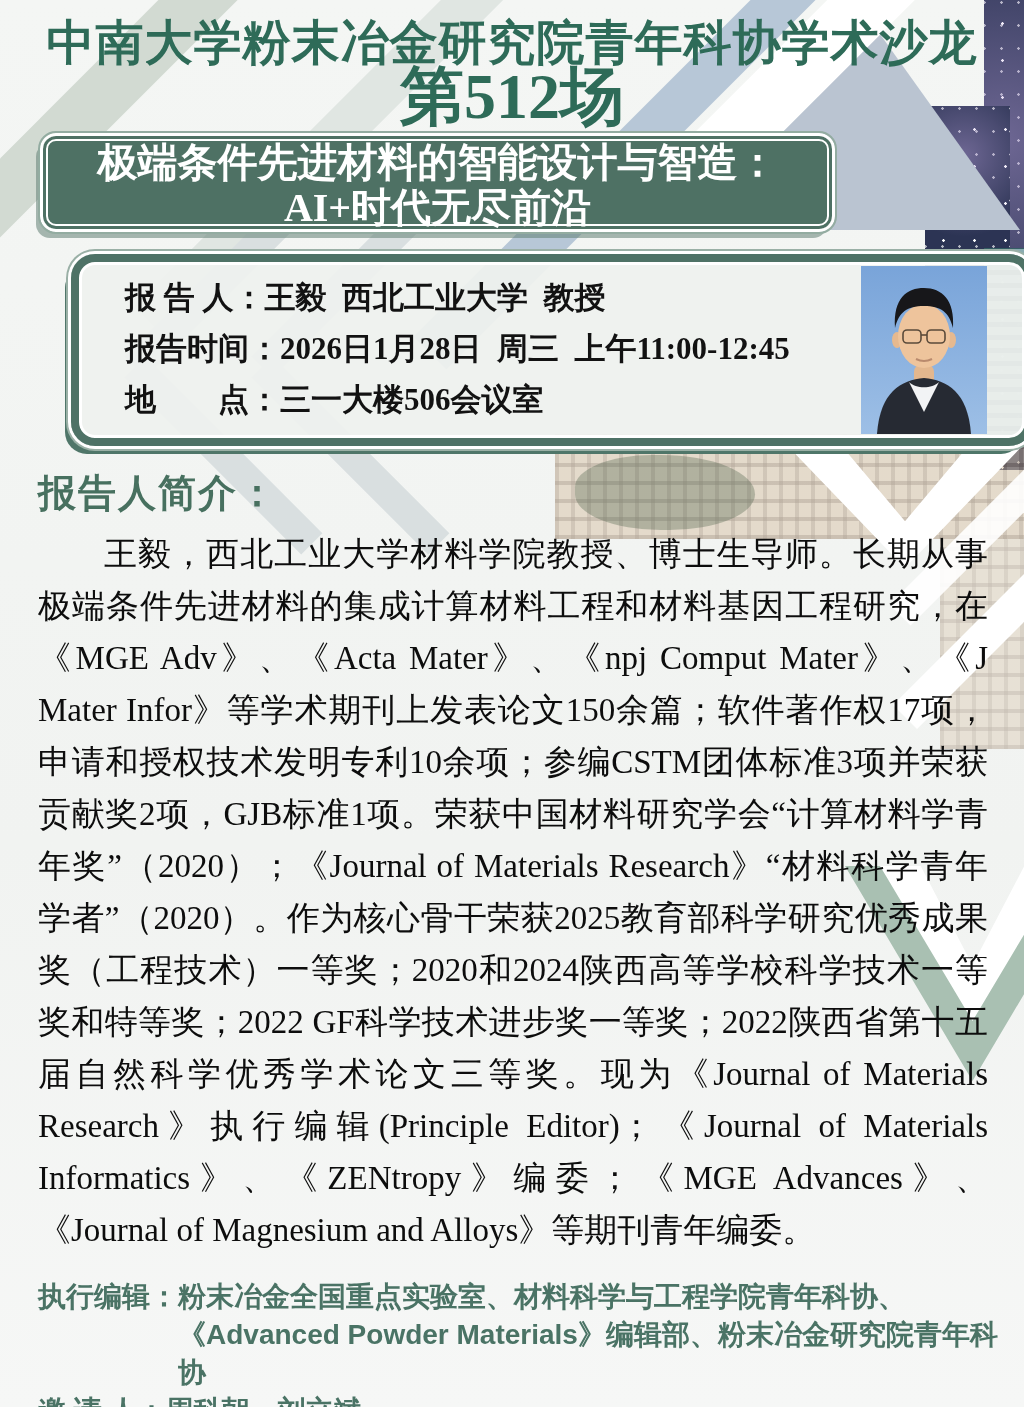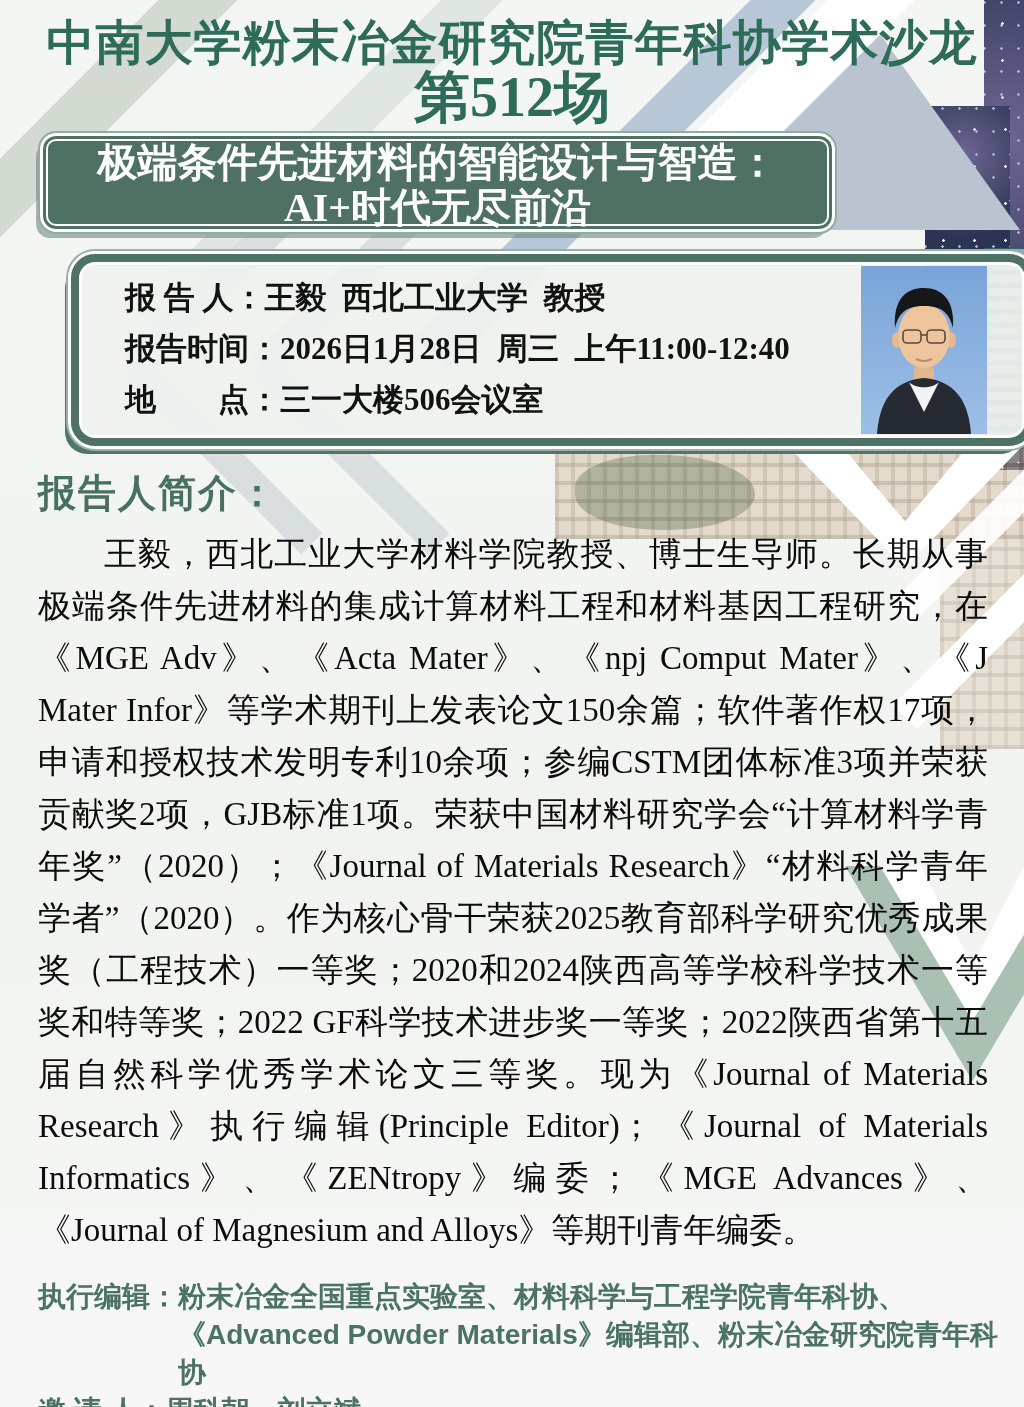--- a/index.html
+++ b/index.html
@@ -28,21 +28,21 @@
   .glass {
     background-color:#5d9490;
     background-image:repeating-linear-gradient(0deg, rgba(18,58,64,.55) 0 5px, rgba(193,222,226,.55) 5px 13px);
   }
   .vshape { clip-path:polygon(0 0, 22% 0, 50% 64%, 78% 0, 100% 0, 50% 100%); }
   .mountain { clip-path:polygon(52% 0, 100% 100%, 0 100%); }
 
   .title { position:absolute; z-index:5; left:0; top:16px; width:100%;
     text-align:center; color:#2e6b58; font-weight:bold; }
   .title .l1 { font-size:48px; line-height:54px; letter-spacing:1px; }
-  .title .l2 { font-size:56px; line-height:54px; }
+  .title .l2 { font-size:64px; line-height:54px; }
 
   .banner { position:absolute; z-index:5; left:40px; top:133px; width:795px; height:99px;
     box-sizing:border-box; background:#4e7164; border:3px solid #ffffff; border-radius:16px;
     outline:2px solid #93aca1;
     box-shadow: inset 0 0 0 3px #4e7164, inset 0 0 0 5px #ffffff,
                 -6px 8px 0 -2px rgba(98,128,116,.55);
     color:#ffffff; text-align:center; font-weight:bold; }
   .banner .l1 { font-size:40px; line-height:47px; margin-top:3px; }
   .banner .l2 { font-size:40px; line-height:44px; }
 
@@ -101,21 +101,21 @@
   </div>
 
   <div class="banner">
     <div class="l1">极端条件先进材料的智能设计与智造：</div>
     <div class="l2">AI+时代无尽前沿</div>
   </div>
 
   <div class="infobox">
     <div class="inforows">
       <div class="inforow"><span>报 告 人：</span><span>王毅  西北工业大学  教授</span></div>
-      <div class="inforow"><span>报告时间：</span><span>2026日1月28日  周三  上午11:00-12:40</span></div>
+      <div class="inforow"><span>报告时间：</span><span>2026日1月28日  周三  上午11:00-12:45</span></div>
       <div class="inforow"><span>地　　点：</span><span>三一大楼506会议室</span></div>
     </div>
     <div class="photo">
       <svg viewBox="0 0 126 168" preserveAspectRatio="none" aria-hidden="true">
         <defs>
           <linearGradient id="pg" x1="0" y1="0" x2="0" y2="1">
             <stop offset="0" stop-color="#79a4d9"></stop>
               <stop offset="1" stop-color="#9dbfe6"></stop>
           </linearGradient>
         </defs>

